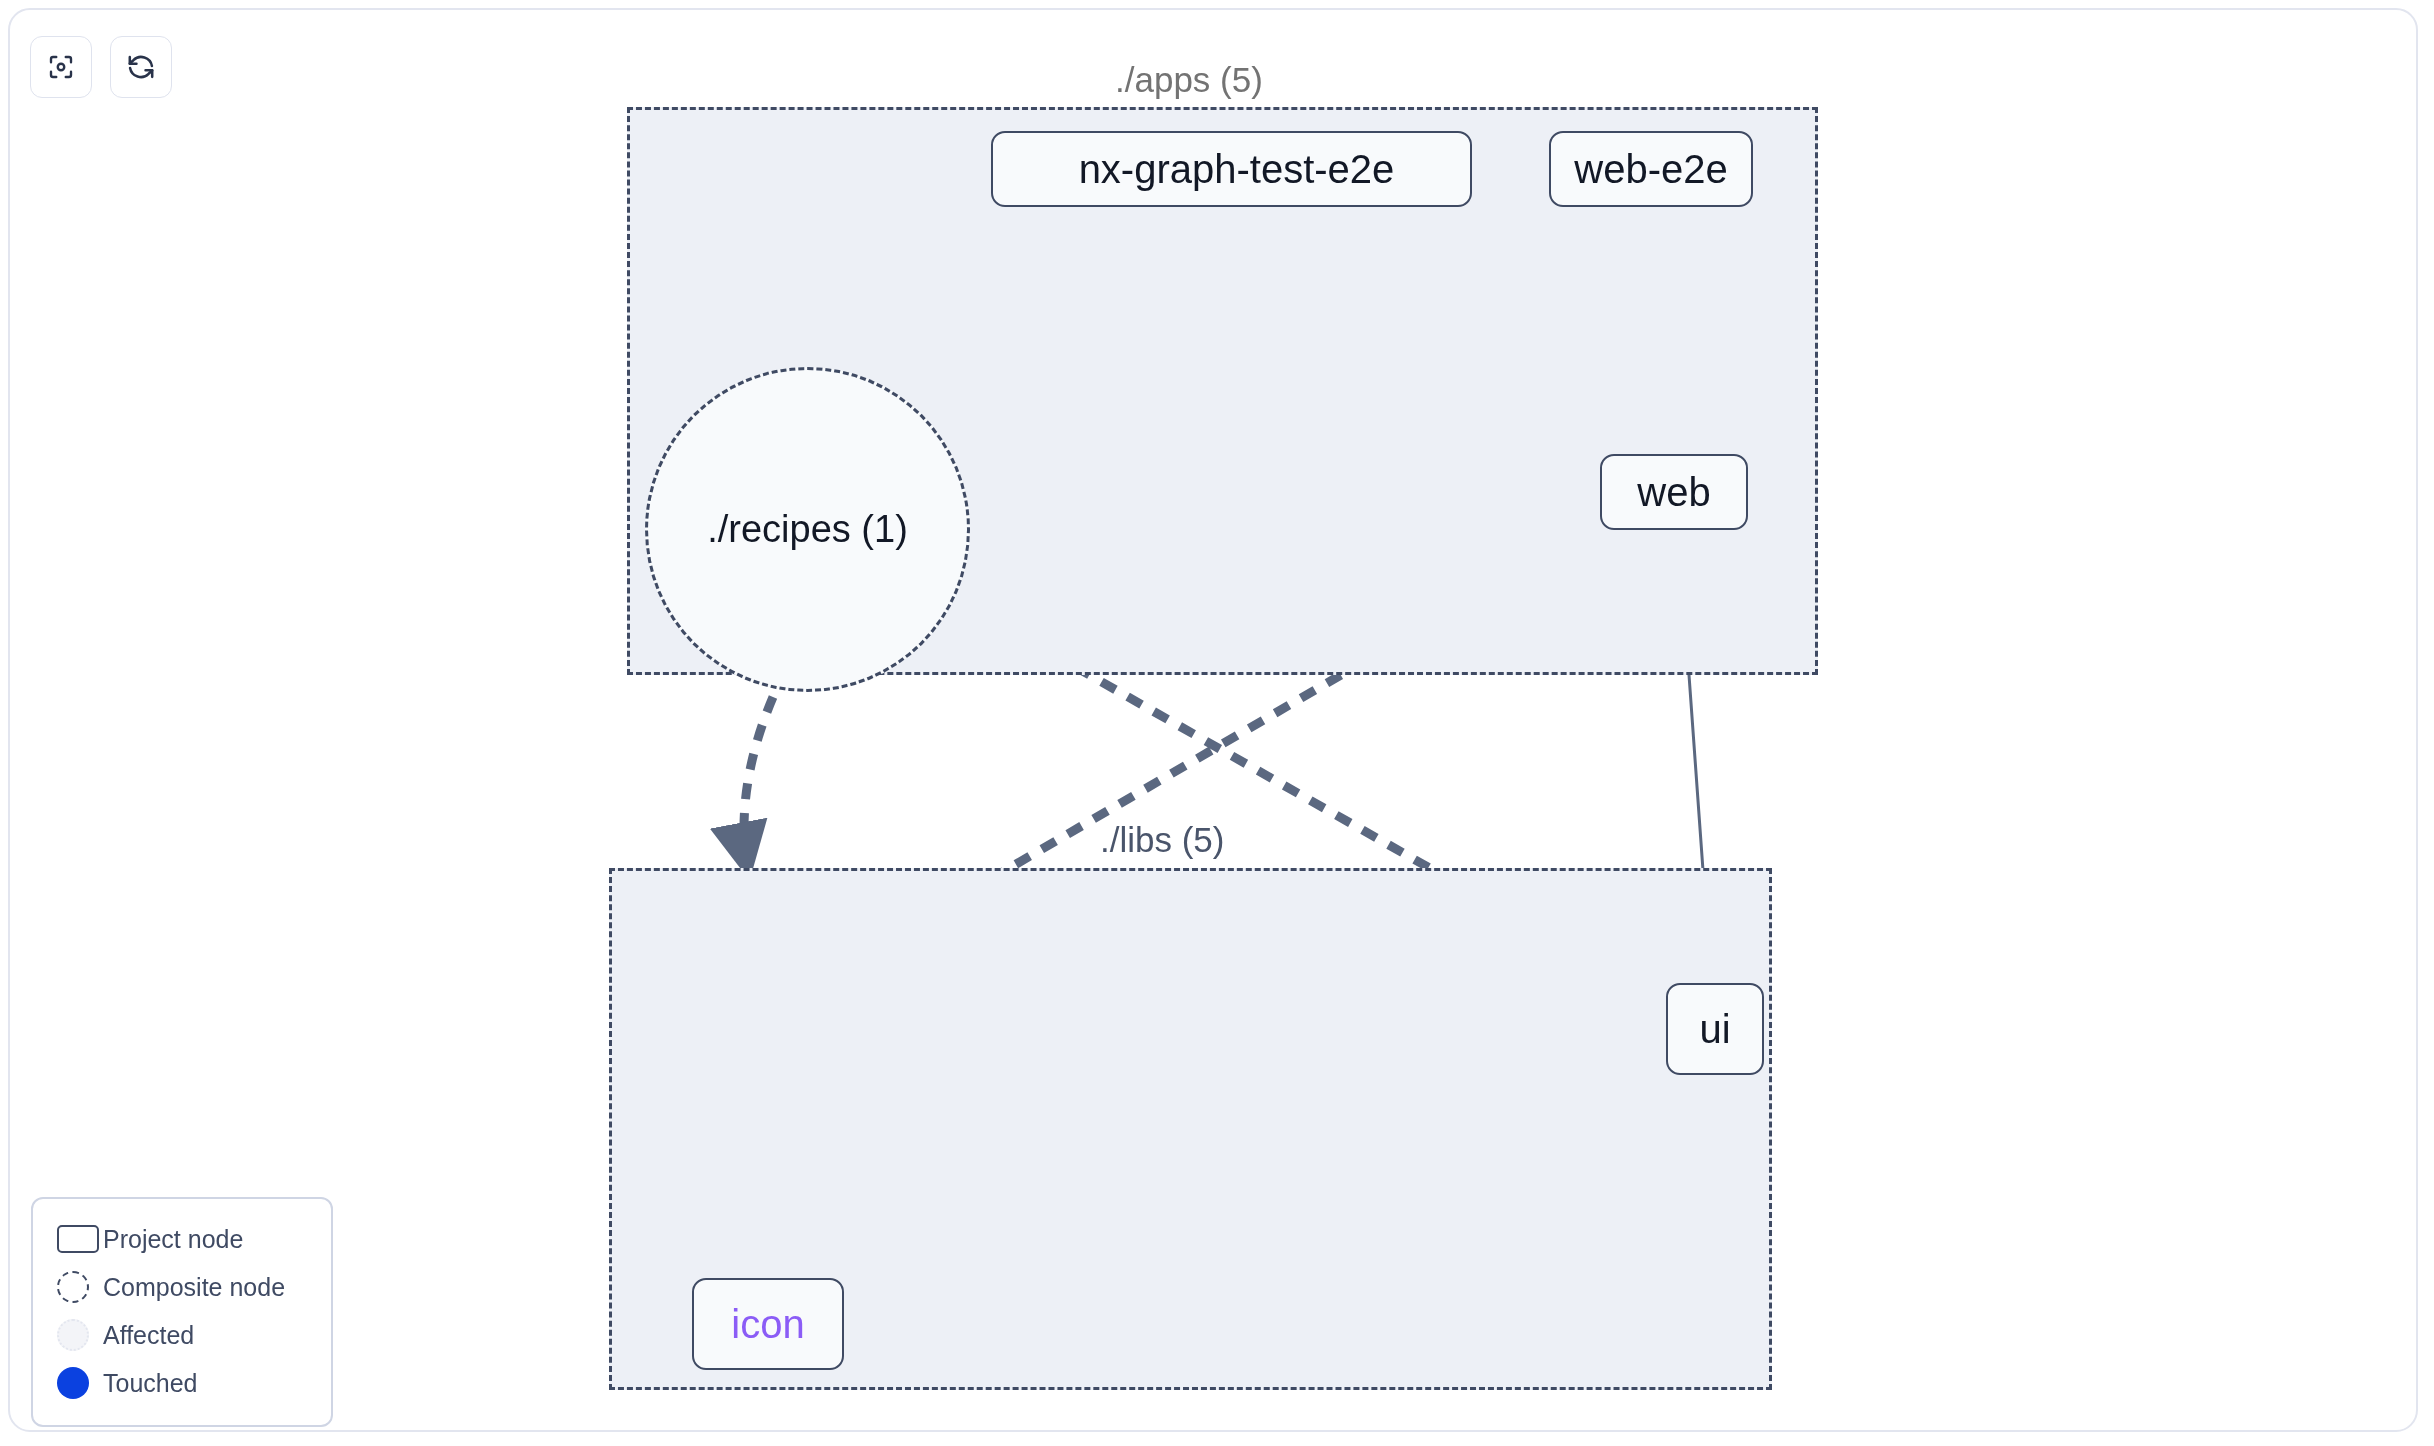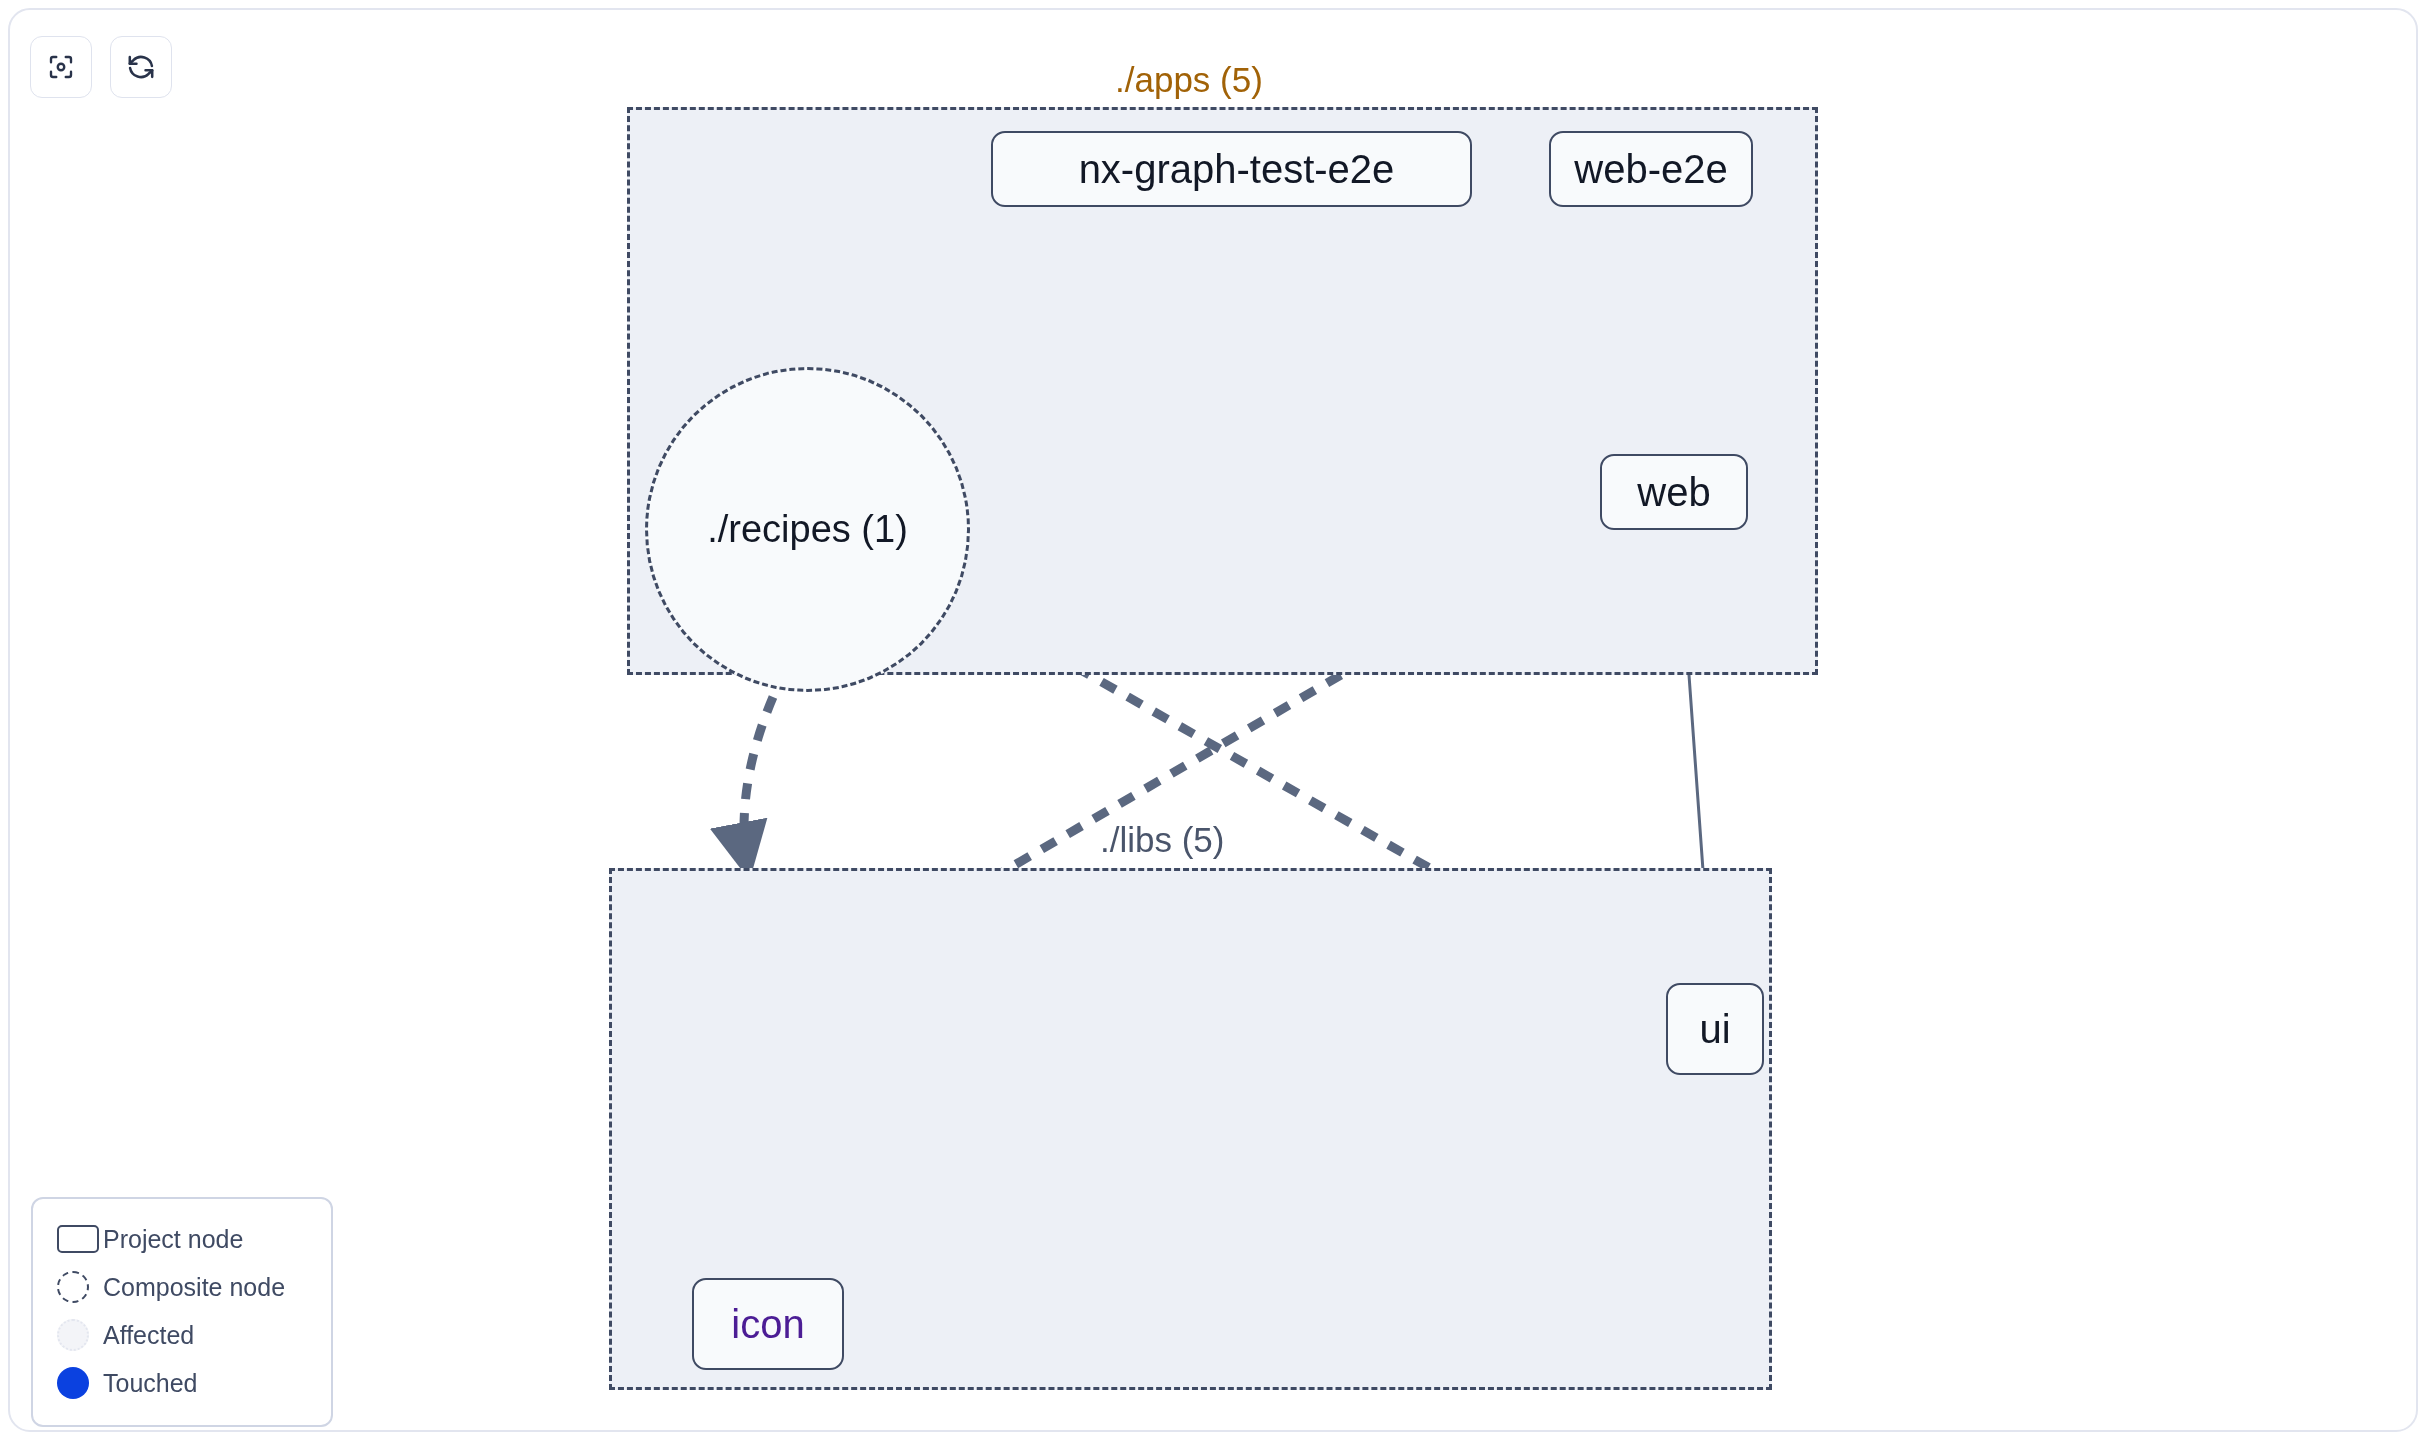--- a/index.html
+++ b/index.html
@@ -189,21 +189,21 @@
           <polyline points="3.6,4.6 3.6,9.6 8.6,9.6"></polyline>
           <polyline points="20.4,19.4 20.4,14.4 15.4,14.4"></polyline>
         </svg>
       </span>
     </button>
   </div>
 
   <div class="group-box" id="group-apps" style="left: 627px; top: 107px; width: 1191px; height: 568px; border-color: rgb(63, 74, 99); background: rgb(237, 240, 246);"></div>
   <div class="group-box" id="group-libs" style="left: 609px; top: 868px; width: 1163px; height: 522px; border-color: rgb(63, 74, 99); background: rgb(237, 240, 246);"></div>
 
-  <div class="group-label" id="label-apps" style="left: 1115px; top: 62px; color: #a16207;">./apps (5)</div>
+  <div class="group-label" id="label-apps" style="left: 1115px; top: 62px; color: #737373;">./apps (5)</div>
   <div class="group-label" id="label-libs" style="left: 1100px; top: 822px; color: rgb(74, 85, 107);">./libs (5)</div>
 
   <svg id="graph" viewBox="0 0 2434 1446" xmlns="http://www.w3.org/2000/svg">
     <defs>
       <marker id="arrow-solid" viewBox="0 0 10 10" refX="8.5" refY="5" markerWidth="7" markerHeight="7" orient="auto-start-reverse">
         <path d="M 0 0 L 10 5 L 0 10 z" fill="#5b6880"></path>
       </marker>
       <marker id="arrow-dashed" viewBox="0 0 10 10" refX="8.5" refY="5" markerWidth="6.5" markerHeight="6.5" orient="auto-start-reverse">
         <path d="M 0 0 L 10 5 L 0 10 z" fill="#5b6880"></path>
       </marker>
@@ -230,21 +230,21 @@
       <text id="edge-label-0" x="1191" y="336" transform="rotate(-90 1191 336)" text-anchor="middle" font-family="Liberation Sans, sans-serif" font-size="24" fill="#5b6880">implicit</text>
       <text id="edge-label-1" x="1638" y="336" transform="rotate(-90 1638 336)" text-anchor="middle" font-family="Liberation Sans, sans-serif" font-size="24" fill="#5b6880">implicit</text>
     </g>
   </svg>
 
   <div class="node" id="node-nx-graph-test-e2e" style="left: 991px; top: 131px; width: 481px; height: 76px; background: rgb(248, 250, 252); border-color: rgb(63, 74, 99); color: rgb(18, 24, 38); padding-left: 32px;">nx-graph-test-e2e</div>
   <div class="node" id="node-web-e2e" style="left: 1549px; top: 131px; width: 204px; height: 76px; background: rgb(248, 250, 252); border-color: rgb(63, 74, 99); color: rgb(18, 24, 38);">web-e2e</div>
   <div class="node composite" id="node-recipes" style="left: 645px; top: 367px; width: 325px; height: 325px; background: rgb(248, 250, 252); border-color: rgb(63, 74, 99); color: rgb(18, 24, 38);">./recipes (1)</div>
   <div class="node" id="node-web" style="left: 1600px; top: 454px; width: 148px; height: 76px; background: rgb(248, 250, 252); border-color: rgb(63, 74, 99); color: rgb(18, 24, 38);">web</div>
   <div class="node" id="node-ui" style="left: 1666px; top: 983px; width: 98px; height: 92px; background: rgb(248, 250, 252); border-color: rgb(63, 74, 99); color: rgb(18, 24, 38);">ui</div>
-  <div class="node" id="node-icon" style="left: 692px; top: 1278px; width: 152px; height: 92px; background: rgb(248, 250, 252); border-color: rgb(63, 74, 99); color: #4c1d95;">icon</div>
+  <div class="node" id="node-icon" style="left: 692px; top: 1278px; width: 152px; height: 92px; background: rgb(248, 250, 252); border-color: rgb(63, 74, 99); color: #8b5cf6;">icon</div>
 
   <div id="legend">
     <div class="legend-row">
       <span class="legend-swatch">
         <span class="sw-project"></span>
       </span>
       <span class="legend-text">Project node</span>
     </div>
     <div class="legend-row">
       <span class="legend-swatch">

